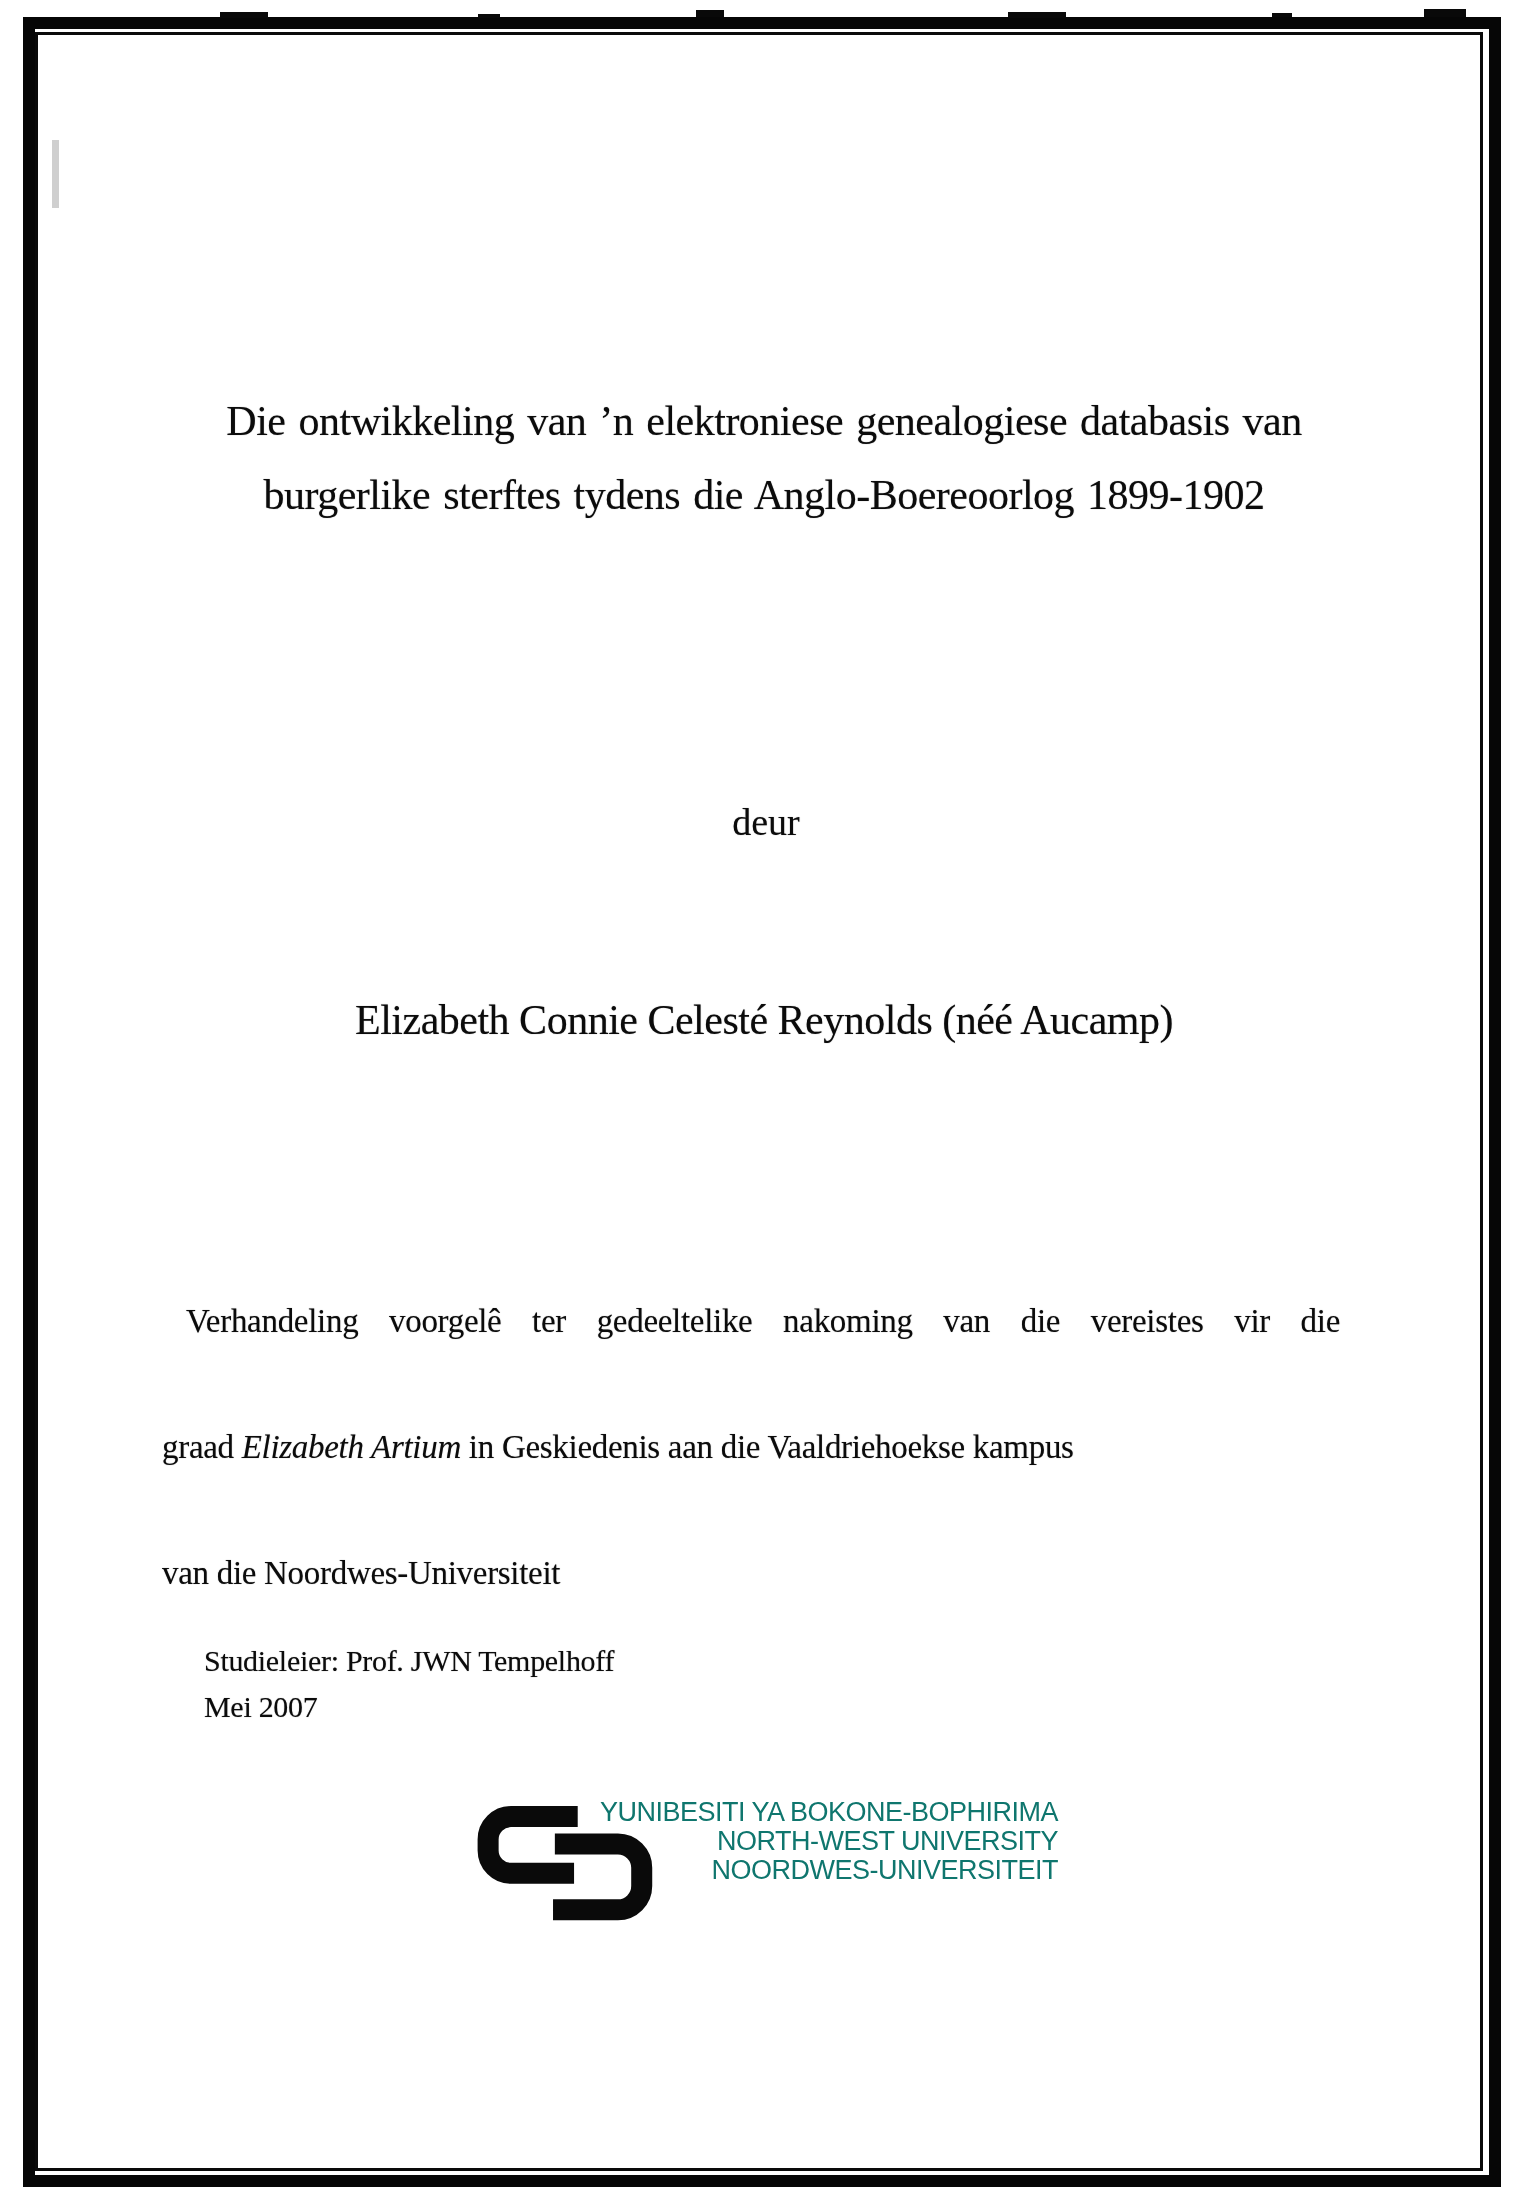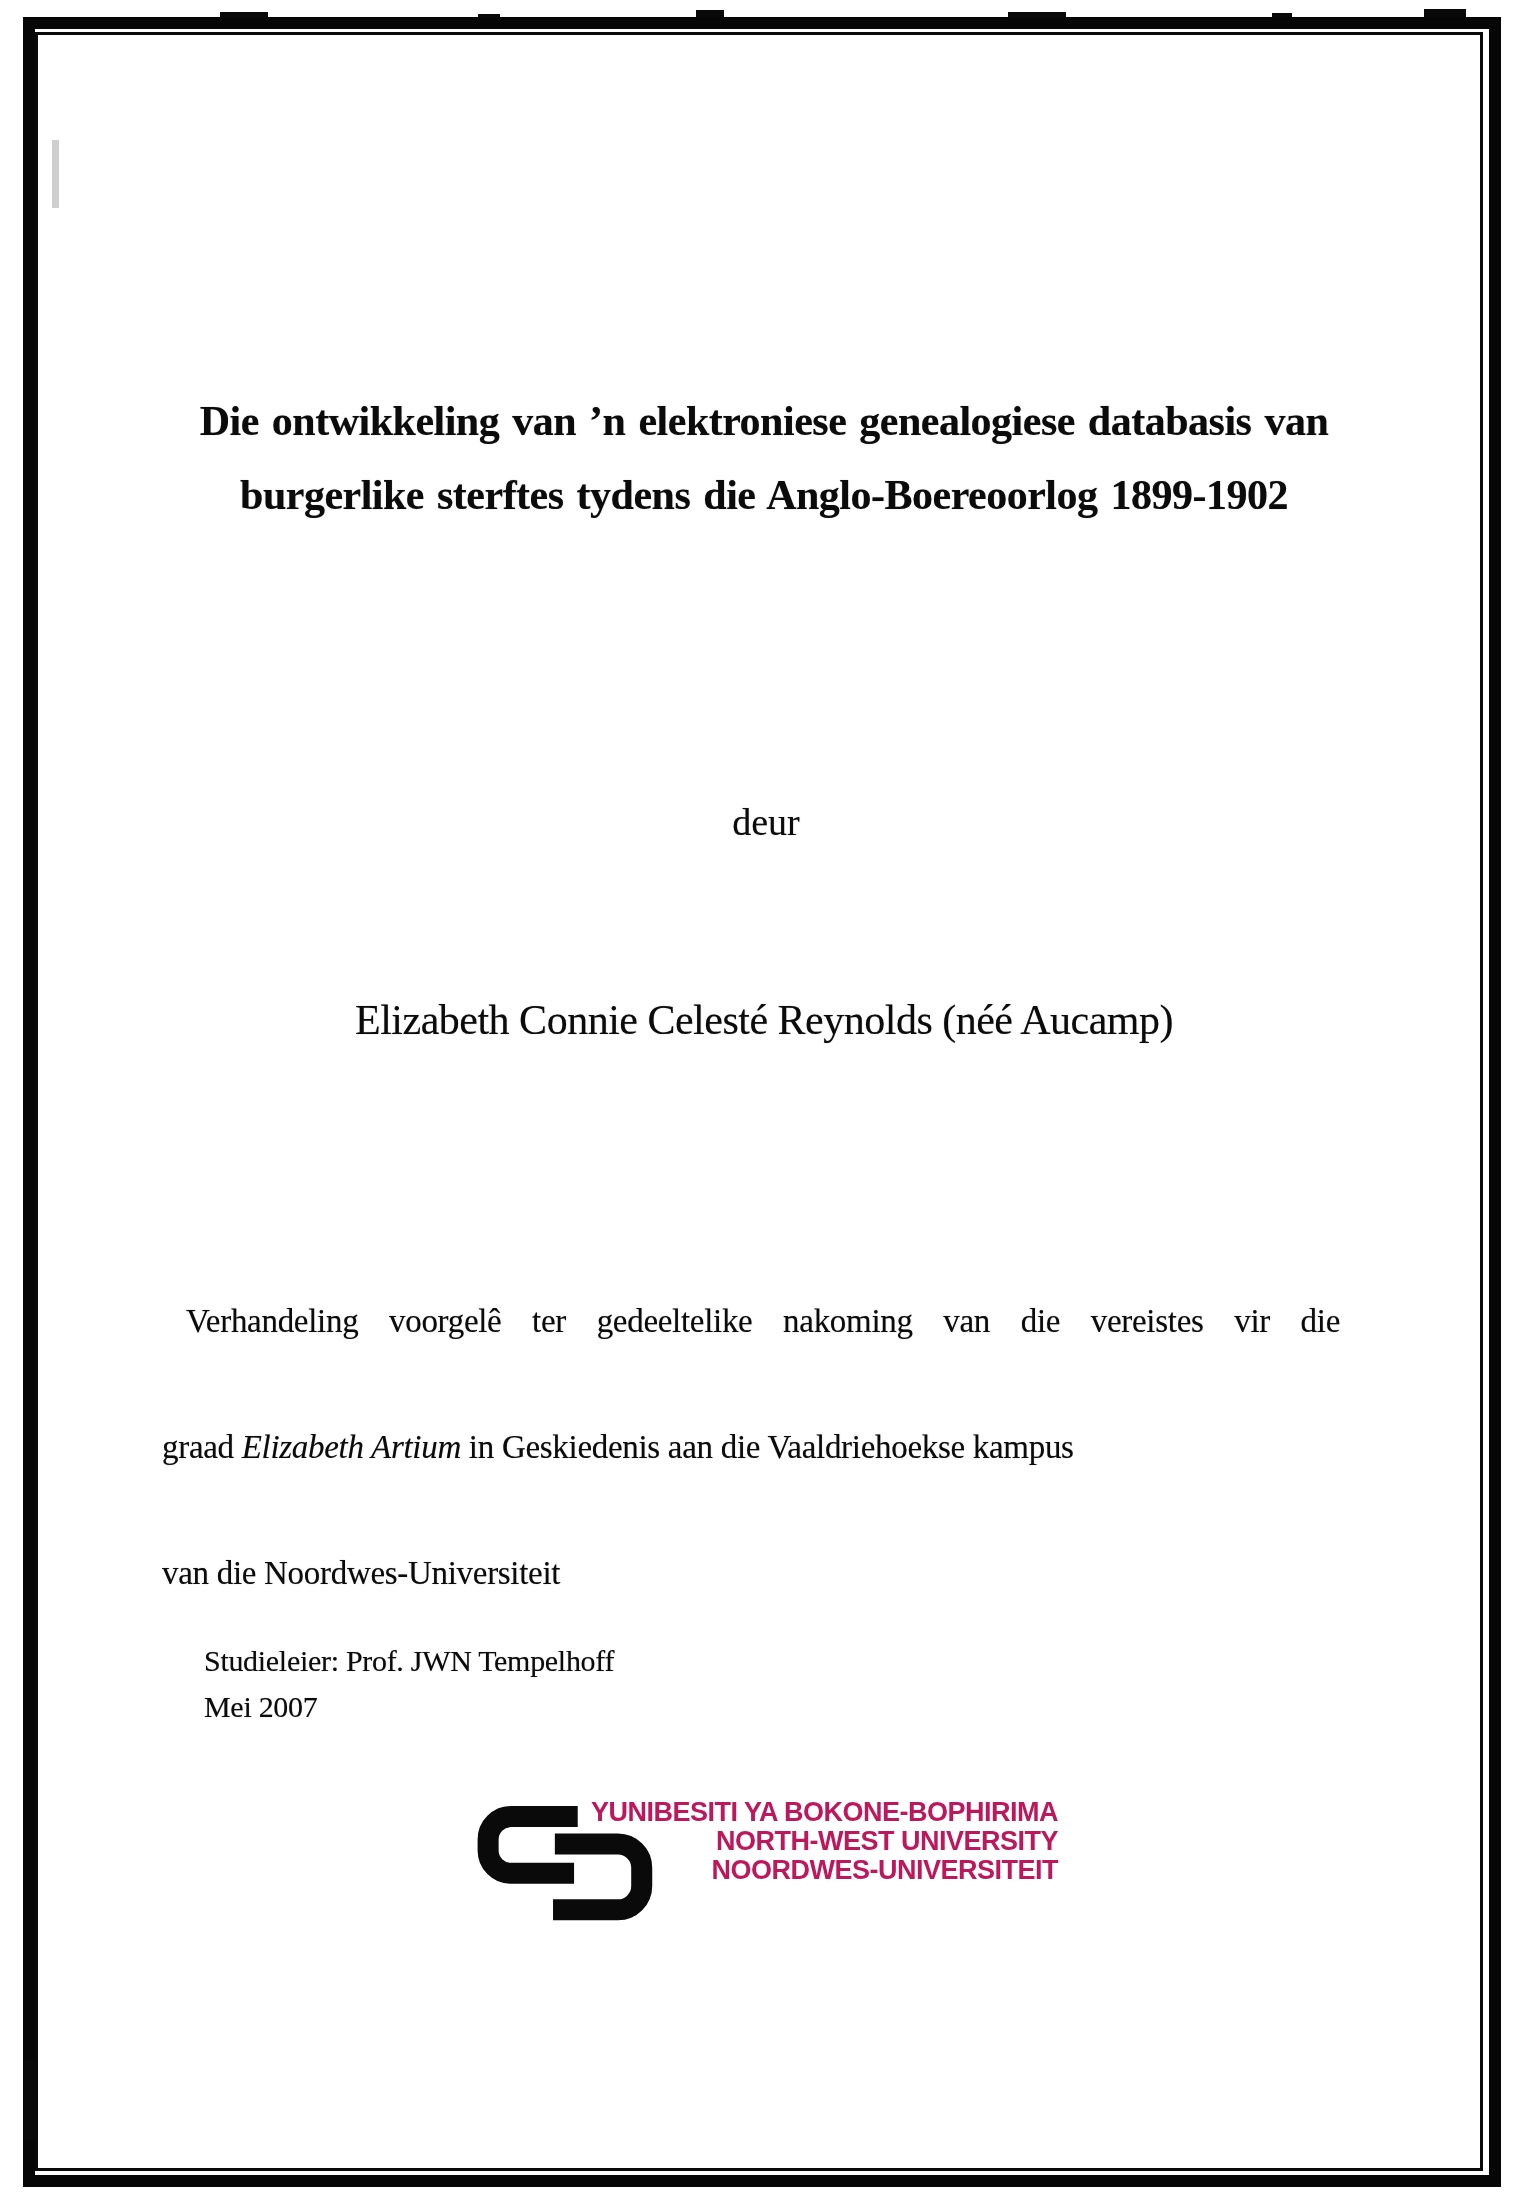--- a/index.html
+++ b/index.html
@@ -47,21 +47,20 @@
 
   .title-block {
     position: absolute;
     left: 64px; top: 384px;
     width: 1400px;
     text-align: center;
     font-size: 42px;
     line-height: 74px;
     letter-spacing: -0.5px;
     word-spacing: 3px;
-    font-weight: bold;
   }
   .byline {
     position: absolute;
     left: 66px; top: 800px;
     width: 1400px;
     text-align: center;
     font-size: 38px;
   }
   .author {
     position: absolute;
@@ -101,24 +100,24 @@
     left: 468px; top: 1799px;
     width: 192px; height: 133px;
   }
   .logo-text {
     position: absolute;
     left: 568px; top: 1798px;
     width: 490px;
     text-align: right;
     font-family: "Liberation Sans", "DejaVu Sans", sans-serif;
     font-size: 27px;
-    font-weight: 700;
+    font-weight: 400;
     line-height: 29px;
     letter-spacing: -0.5px;
-    color: #be185d;
+    color: #0f766e;
   }
   .logo-text div { white-space: nowrap; }
 </style>
 </head>
 <body>
 
 <div class="sheet">
 
   <div class="border-outer"></div>
   <div class="border-inner"></div>

